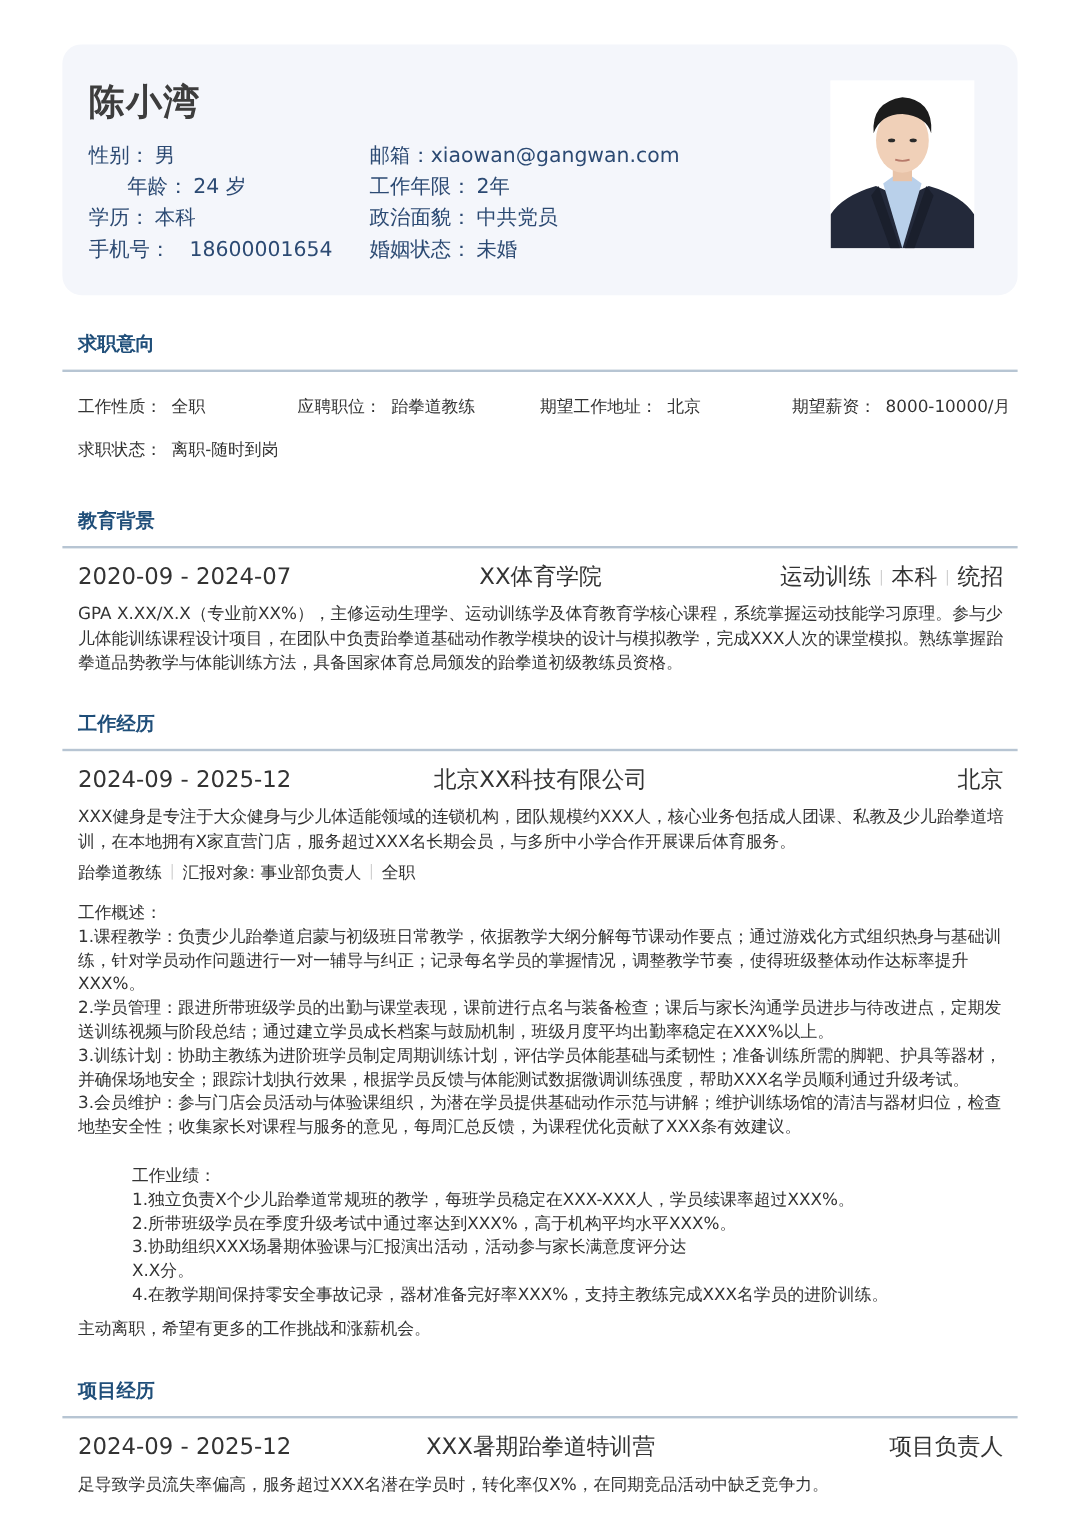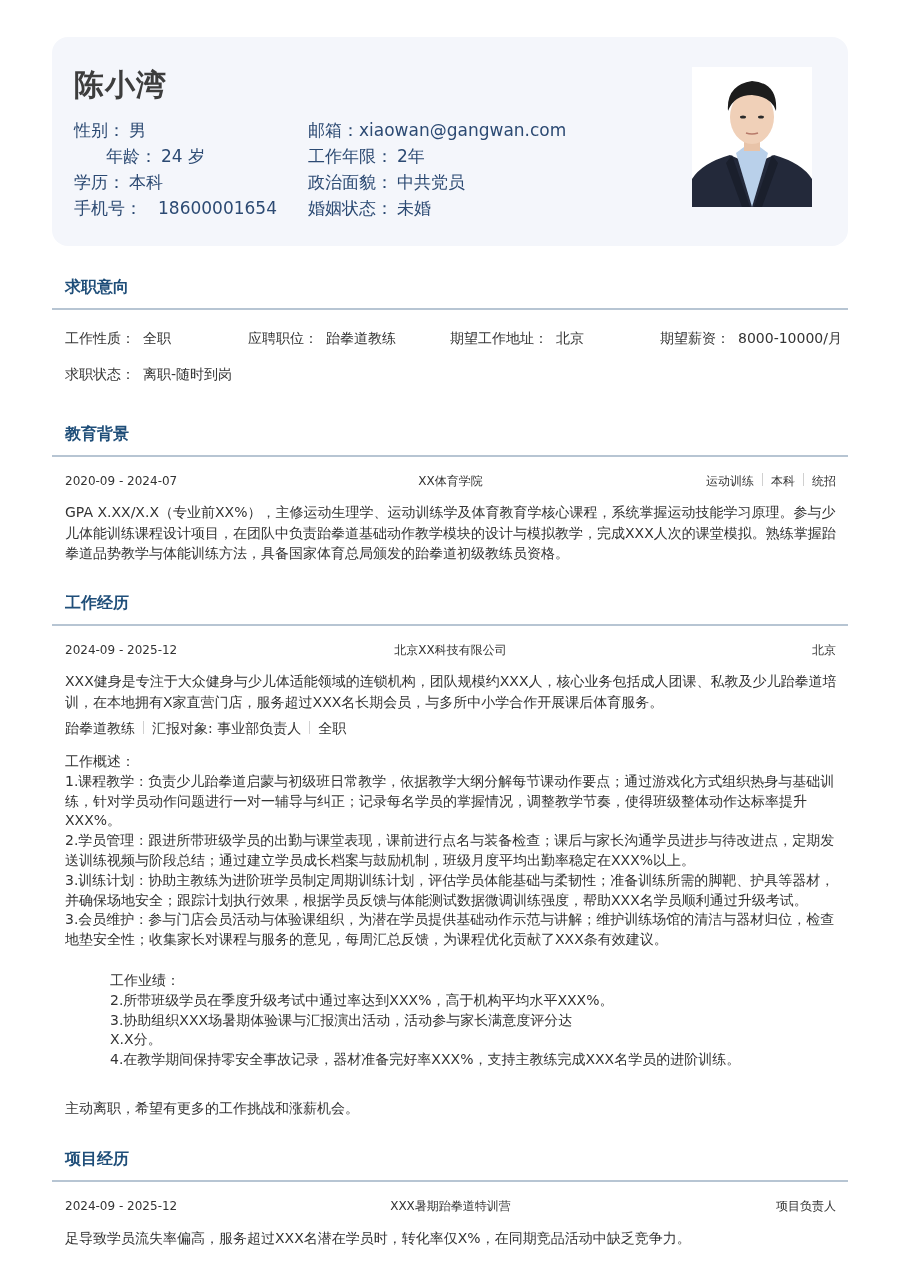--- a/index.html
+++ b/index.html
@@ -23,21 +23,21 @@
     background: #ffffff; overflow: hidden;
   }
 
   .section { position: absolute; left: 52px; width: 796px; }
   .sec-title {
     position: absolute; left: 13px; top: 0; font-size: 16px; font-weight: bold; color: #1f4e79;
   }
   .sec-line {
     position: absolute; left: 0; top: 31px; width: 796px; height: 2px; background: #b7c5d3;
   }
-  .row3 { position: absolute; left: 13px; width: 771px; height: 20px; line-height: 20px; font-size: 12px; color: #333; }
+  .row3 { position: absolute; left: 13px; width: 771px; height: 20px; line-height: 20px; font-size: 19px; color: #333; }
   .row3 .l { position: absolute; left: 0; top: 0; }
   .row3 .c { position: absolute; left: 0; right: 0; top: 0; text-align: center; }
   .row3 .r { position: absolute; right: 0; top: 0; }
   .sep { display: inline-block; width: 1px; height: 13px; background: #d0d0d0; margin: 0 8px; vertical-align: -1px; }
   .para { position: absolute; left: 13px; width: 775px; font-size: 14px; color: #333; line-height: 20.5px; }
   .intent-item { position: absolute; white-space: nowrap; font-size: 14px; color: #333; }
   .intent-item .val { margin-left: 8px; }
   .line { display: block; white-space: nowrap; }
 </style>
 </head>
@@ -166,20 +166,21 @@
       <span class="line">2.学员管理：跟进所带班级学员的出勤与课堂表现，课前进行点名与装备检查；课后与家长沟通学员进步与待改进点，定期发</span>
       <span class="line">送训练视频与阶段总结；通过建立学员成长档案与鼓励机制，班级月度平均出勤率稳定在XXX%以上。</span>
       <span class="line">3.训练计划：协助主教练为进阶班学员制定周期训练计划，评估学员体能基础与柔韧性；准备训练所需的脚靶、护具等器材，</span>
       <span class="line">并确保场地安全；跟踪计划执行效果，根据学员反馈与体能测试数据微调训练强度，帮助XXX名学员顺利通过升级考试。</span>
       <span class="line">3.会员维护：参与门店会员活动与体验课组织，为潜在学员提供基础动作示范与讲解；维护训练场馆的清洁与器材归位，检查</span>
       <span class="line">地垫安全性；收集家长对课程与服务的意见，每周汇总反馈，为课程优化贡献了XXX条有效建议。</span>
     </div>
 
     <div class="para" style="top:378px; line-height:19.8px;margin-left:45px;">
       <span class="line">工作业绩：</span>
+      <span class="line">1.独立负责X个少儿跆拳道常规班的教学，每班学员稳定在XXX-XXX人，学员续课率超过XXX%。</span>
       <span class="line">2.所带班级学员在季度升级考试中通过率达到XXX%，高于机构平均水平XXX%。</span>
       <span class="line">3.协助组织XXX场暑期体验课与汇报演出活动，活动参与家长满意度评分达</span>
       <span class="line">X.X分。</span>
       <span class="line">4.在教学期间保持零安全事故记录，器材准备完好率XXX%，支持主教练完成XXX名学员的进阶训练。</span>
     </div>
 
     <div class="para" style="top:505px;">主动离职，希望有更多的工作挑战和涨薪机会。</div>
   </div>
 
   <div class="section" style="top:1149px; height:126px;">

